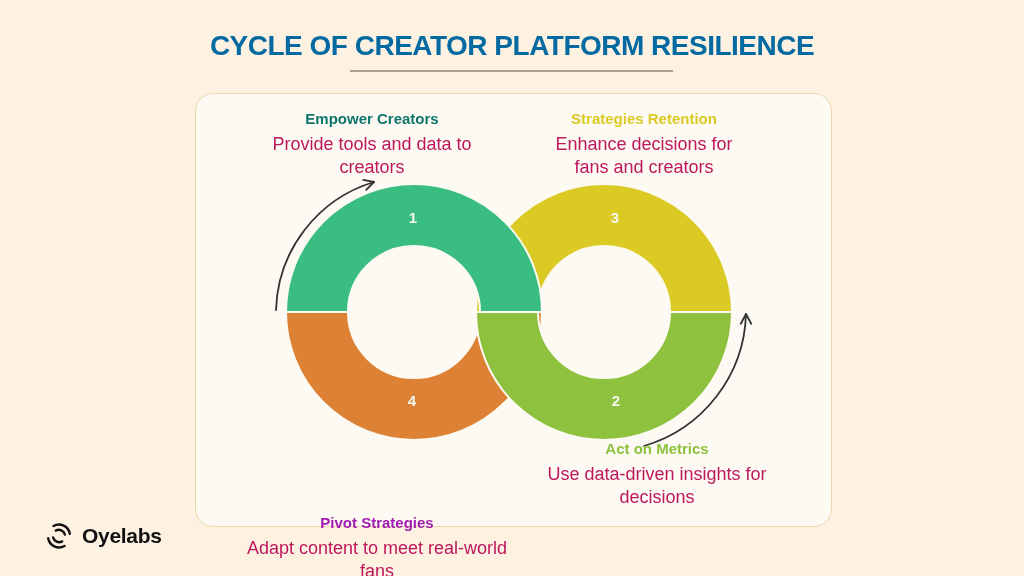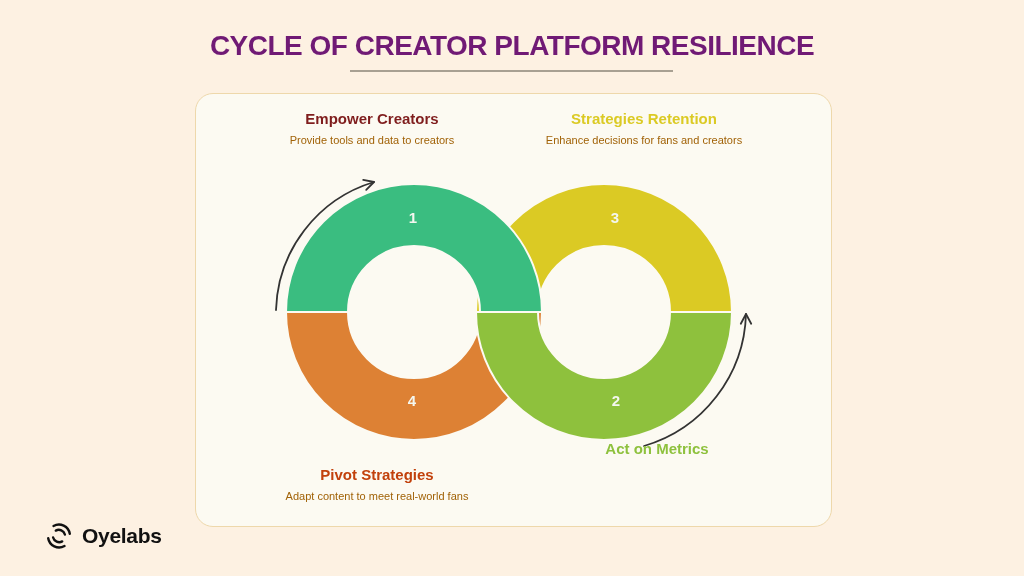--- a/index.html
+++ b/index.html
@@ -13,21 +13,21 @@
   .page { position: absolute; inset: 0; }
 
   
   .title {
     position: absolute;
     top: 30px; left: 0; width: 1024px;
     text-align: center;
     font-size: 28px;
     font-weight: 800;
     letter-spacing: -0.5px;
-    color: #701a75;
+    color: #0369a1;
   }
   .title-underline {
     position: absolute;
     left: 350px; top: 70px;
     width: 323px; height: 2px;
     background: #a8a092;
   }
 
   
   .card {
@@ -44,23 +44,23 @@
     position: absolute;
     transform: translateX(-50%);
     text-align: center;
   }
   .step-block .heading {
     font-size: 15px;
     font-weight: 700;
     margin-bottom: 6px;
   }
   .step-block .desc {
-    font-size: 11px;
+    font-size: 18px;
     line-height: 1.3;
-    color: #a16207;
+    color: #be185d;
   }
   .block-empower    { left: 372px; top: 110px; width: 260px; }
   .block-strengthen { left: 644px; top: 110px; width: 215px; }
   .block-pivot      { left: 377px; top: 466px; width: 270px; }
   .block-act        { left: 657px; top: 440px; width: 270px; text-align: center; }
 
   
   .diagram {
     position: absolute;
     left: 0; top: 0;
@@ -137,33 +137,34 @@
       <path class="arrow" d="M 276 310 A 138 138 0 0 1 374 182"></path>
       <polyline class="arrow" points="363.2,179.9 374,182 366.2,189.8"></polyline>
     </g>
     <g>
       <path class="arrow" d="M 644 446 A 142 142 0 0 0 746 314"></path>
       <polyline class="arrow" points="740.8,323.7 746,314 751.2,323.7"></polyline>
     </g>
   </svg>
 
   <div class="step-block block-empower">
-    <div class="heading" style="color: #7f1d1d;">Empower Creators</div>
+    <div class="heading" style="color: #0f766e;">Empower Creators</div>
     <div class="desc">Provide tools and data to creators</div>
   </div>
   <div class="step-block block-strengthen">
     <div class="heading" style="color: rgb(219, 202, 36);">Strategies Retention</div>
     <div class="desc">Enhance decisions for fans and creators</div>
   </div>
   <div class="step-block block-pivot">
-    <div class="heading" style="color: #c2410c;">Pivot Strategies</div>
+    <div class="heading" style="color: #a21caf; margin-top: 48px;">Pivot Strategies</div>
     <div class="desc">Adapt content to meet real-world fans</div>
   </div>
   <div class="step-block block-act">
     <div class="heading" style="color: rgb(142, 193, 61);">Act on Metrics</div>
+    <div class="desc">Use data-driven insights for decisions</div>
   </div>
 
   <div class="logo">
     <span class="logo-icon">
       <svg width="30" height="30" viewBox="0 0 30 30" xmlns="http://www.w3.org/2000/svg">
         <path d="M 25.8 12.8 A 11 11 0 0 0 9.5 5.0"></path>
         <path d="M 4.2 17.2 A 11 11 0 0 0 20.5 25.0"></path>
         <path d="M 20.9 13.5 A 6.3 6.3 0 0 0 11.8 9.6"></path>
         <path d="M 9.1 16.5 A 6.3 6.3 0 0 0 18.2 20.4"></path>
       </svg>

